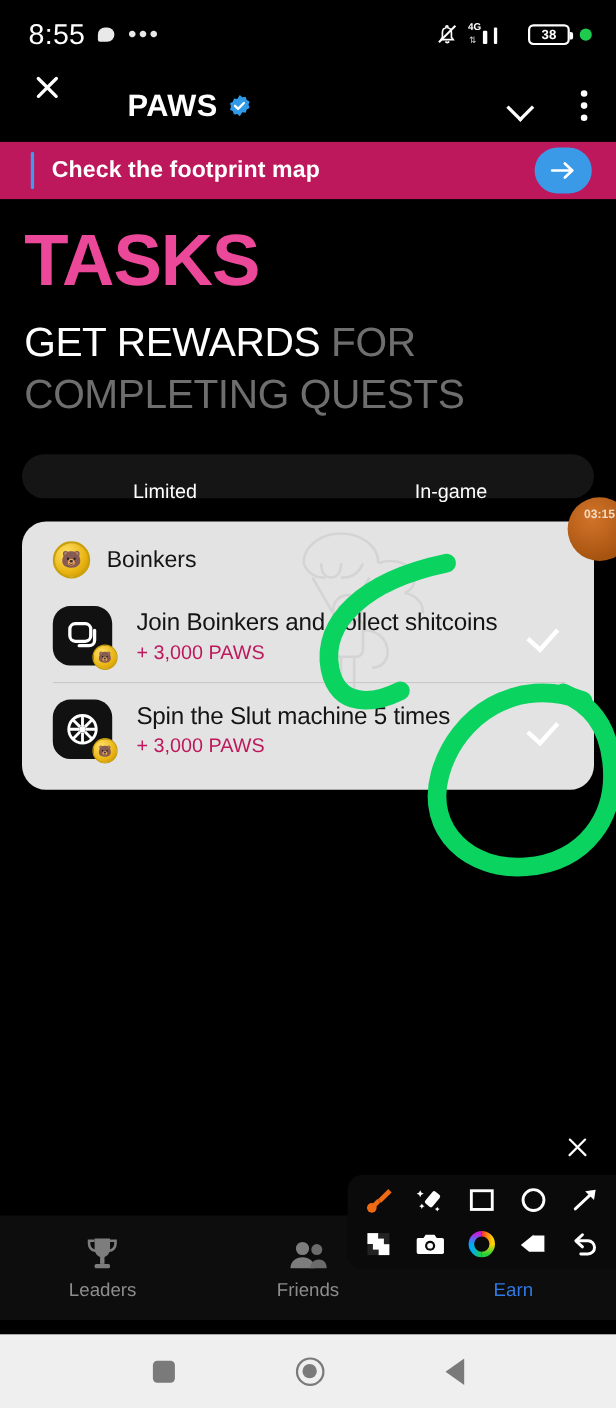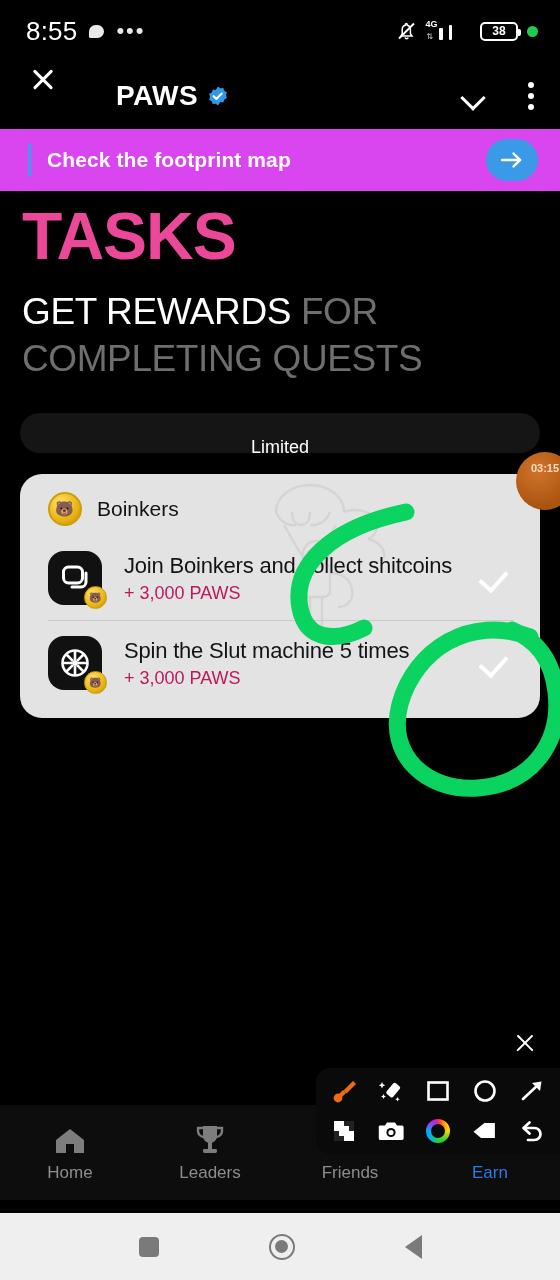--- a/index.html
+++ b/index.html
@@ -49,22 +49,22 @@
   .verified{ width:22px; height:22px; position:relative; display:inline-block;}
   .hd-right{ margin-left:auto; display:flex; align-items:center; gap:42px; }
   .chev{ width:26px; height:26px; position:relative; cursor:pointer;}
   .chev:before{content:""; position:absolute; left:4px; top:6px; width:15px; height:15px;
     border-right:3px solid #fff; border-bottom:3px solid #fff; transform:rotate(45deg);}
   .kebab{ width:6px; display:flex; flex-direction:column; gap:5px; cursor:pointer;}
   .kebab i{ width:6px; height:6px; border-radius:50%; background:#fff; display:block;}
 
   
   .banner{
-    position:absolute; left:0; top:129px; width:560px; height:62px;
-    background:#d946ef; display:flex; align-items:center; padding:0 22px 0 28px;
+    position:absolute; left:0; top:129px; width:560px; height:52px;
+    background:#be185d; display:flex; align-items:center; padding:0 22px 0 28px;
   }
   .bn-bar{ width:3px; height:34px; background:#3b9cf0; border-radius:2px; }
   .bn-text{ color:#fff; font-size:21px; font-weight:700; margin-left:16px; letter-spacing:.1px;}
   .bn-btn{
     margin-left:auto; width:52px; height:42px; border-radius:26px; background:#3b9ae8;
     display:flex; align-items:center; justify-content:center; cursor:pointer;
   }
   .bn-btn svg{display:block}
 
   
@@ -220,20 +220,21 @@
 
   <div class="hero">
     <h1>TASKS</h1>
     <h2>
       <span class="on">GET REWARDS</span><span class="off"> FOR COMPLETING QUESTS</span>
     </h2>
   </div>
 
   <div class="tabs">
     <div class="tab">Limited</div>
+    <div class="tab">In-game</div>
   </div>
 
   <div class="timer">03:15</div>
 
   <div class="card">
     <svg class="watermark" viewBox="0 0 190 190">
       <g fill="none" stroke="#8d8d8d" stroke-width="2.4">
         <path d="M24 44c0-16 16-27 34-27s34 11 34 27"></path>
         <path d="M24 44c4 10 12 14 20 13M58 57c8 1 16-3 20-13"></path>
         <path d="M58 44c0 9-4 13-9 13s-9-4-9-13"></path>
@@ -395,28 +396,20 @@
           <path d="M6 9h9.5a6 6 0 0 1 0 12H9" fill="none" stroke="#fff" stroke-width="2.7" stroke-linecap="round"></path>
           <polyline points="10.5,3.5 4.5,9 10.5,14.5" fill="none" stroke="#fff" stroke-width="2.7" stroke-linecap="round" stroke-linejoin="round"></polyline>
         </svg>
       </div>
     </div>
   </div>
 
   <div class="bottomnav">
     <div class="nav">
       <span class="ni">
-        <svg width="34" height="30" viewBox="0 0 34 30">
-          <path d="M3 14 L17 3 L31 14 V27 H21 V18 H13 V27 H3 Z" fill="#7d7d7d"></path>
-        </svg>
-      </span>
-      <span class="nl">Home</span>
-    </div>
-    <div class="nav">
-      <span class="ni">
         <svg width="30" height="32" viewBox="0 0 30 32">
           <path d="M8 2h14v10a7 7 0 0 1-14 0z" fill="#7d7d7d"></path>
           <path d="M8 4H3v3a6 6 0 0 0 6 6M22 4h5v3a6 6 0 0 1-6 6" fill="none" stroke="#7d7d7d" stroke-width="2.4"></path>
           <rect x="13" y="18" width="4" height="7" fill="#7d7d7d"></rect>
           <rect x="8" y="25" width="14" height="4" rx="1.4" fill="#7d7d7d"></rect>
         </svg>
       </span>
       <span class="nl">Leaders</span>
     </div>
     <div class="nav">

